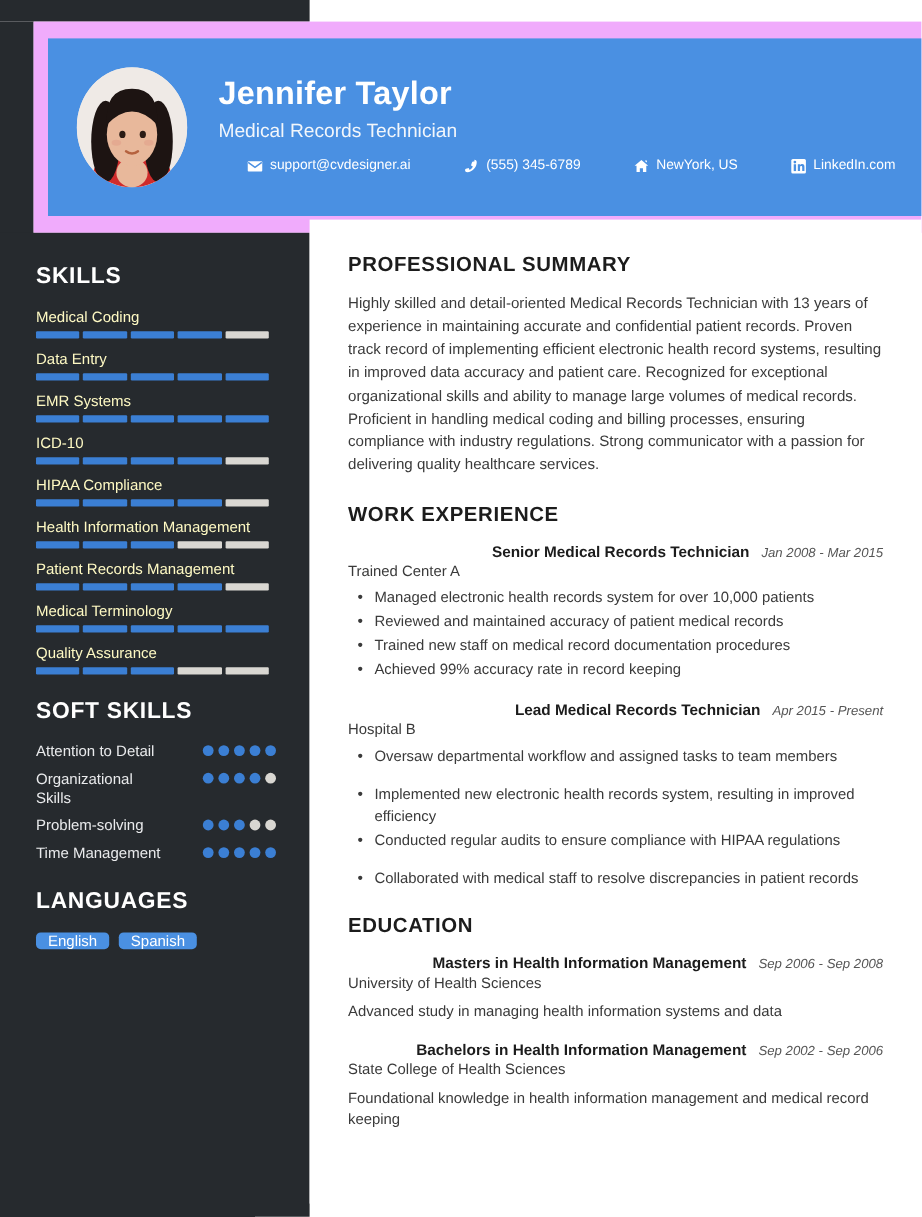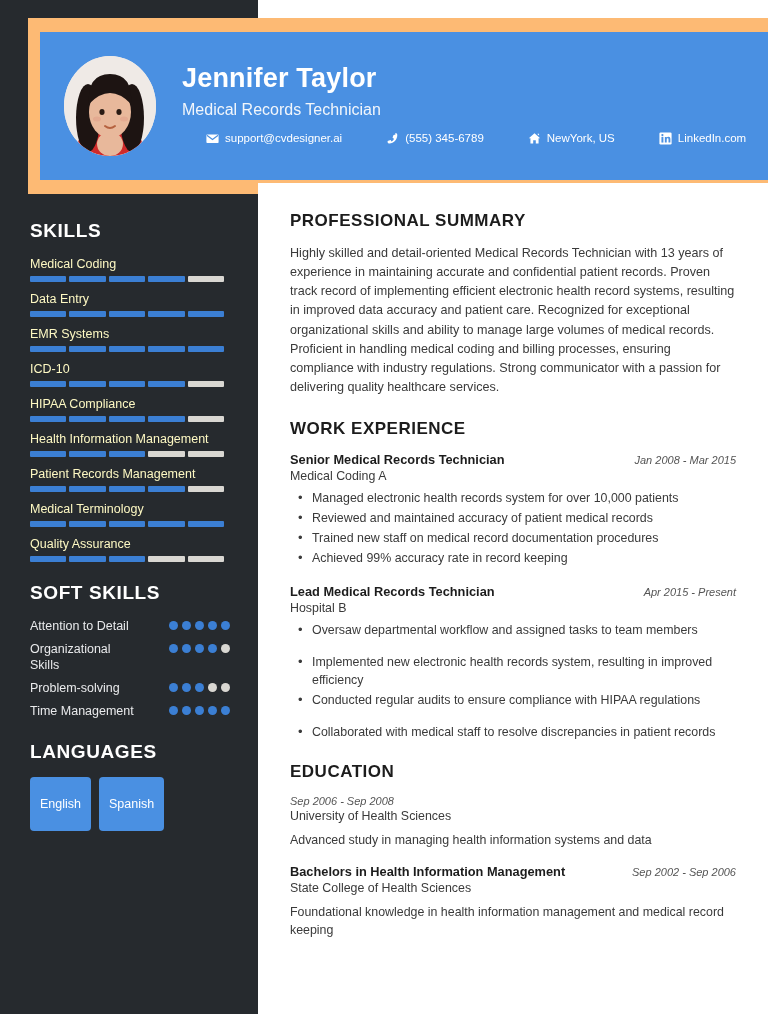--- a/index.html
+++ b/index.html
@@ -31,21 +31,21 @@
     width:258px; height:925px;
     background:#262a2e;
     padding:26px 28px 0 30px;
     color:#ffffff;
   }
 
   
   .header-wrap {
     position:absolute; left:28px; top:18px;
     width:740px; height:176px;
-    background:#fdba74;
+    background:#f0abfc;
     padding:14px 0 14px 12px;
   }
   .header-bar {
     width:728px; height:148px;
     background:#4a90e2;
     display:flex; align-items:center;
     padding-left:24px;
   }
   .avatar {
     width:92px; height:100px;
@@ -98,42 +98,42 @@
     max-width:112px;
   }
   .dots { display:flex; gap:4px; padding-top:3px; flex:0 0 auto; }
   .dot { width:9px; height:9px; border-radius:50%; background:#d9d7d2; }
   .dot.on { background:#3b7fd4; }
 
   .lang-wrap { margin-top:22px; }
   .lang-pills { display:flex; gap:8px; margin-top:2px; }
   .pill {
     background:#4a90e2; color:#ffffff;
-    font-size:12.5px; padding:20px 10px;
+    font-size:12.5px; padding:0 10px;
     border-radius:4px;
   }
 
   
   .main {
     position:absolute; left:258px; top:183px;
     width:510px; height:820px;
     background:#ffffff;
     padding:28px 32px 0 32px;
   }
   .main-h {
     font-size:17px; font-weight:bold; color:#1c1c1c;
     letter-spacing:.5px; margin-bottom:13px;
   }
   .summary {
     font-size:12.6px; color:#3a3a3a; line-height:1.52;
     margin-bottom:22px;
   }
   .entry { margin-bottom:4px; }
   .entry-top {
-    display:flex; justify-content:space-between;
+    display:flex; justify-content:flex-end;
     align-items:baseline; gap:10px;
   }
   .entry-title {
     font-size:12.8px; font-weight:bold; color:#1c1c1c;
   }
   .entry-date {
     font-size:11px; font-style:italic; color:#555555;
     white-space:nowrap; flex:0 0 auto;
   }
   .entry-org {
@@ -385,21 +385,21 @@
     <div class="main-h">PROFESSIONAL SUMMARY</div>
     <div class="summary">Highly skilled and detail-oriented Medical Records Technician with 13 years of experience in maintaining accurate and confidential patient records. Proven track record of implementing efficient electronic health record systems, resulting in improved data accuracy and patient care. Recognized for exceptional organizational skills and ability to manage large volumes of medical records. Proficient in handling medical coding and billing processes, ensuring compliance with industry regulations. Strong communicator with a passion for delivering quality healthcare services.</div>
 
     <div class="main-h">WORK EXPERIENCE</div>
     <div id="experience-list">
         <div class="entry" style="margin-bottom: 16px;">
           <div class="entry-top">
             <div class="entry-title">Senior Medical Records Technician</div>
             <div class="entry-date">Jan 2008 - Mar 2015</div>
           </div>
-          <div class="entry-org">Medical Coding A</div>
+          <div class="entry-org">Trained Center A</div>
           <ul class="bullets">
             <li>Managed electronic health records system for over 10,000 patients</li>
             <li>Reviewed and maintained accuracy of patient medical records</li>
             <li>Trained new staff on medical record documentation procedures</li>
             <li>Achieved 99% accuracy rate in record keeping</li>
           </ul>
         </div>
         <div class="entry" style="margin-bottom: 0px;">
           <div class="entry-top">
             <div class="entry-title">Lead Medical Records Technician</div>
@@ -414,20 +414,21 @@
           </ul>
         </div>
       </div>
 
     <div class="section-gap"></div>
 
     <div class="main-h">EDUCATION</div>
     <div id="education-list">
         <div class="edu-entry">
           <div class="entry-top">
+            <div class="entry-title">Masters in Health Information Management</div>
             <div class="entry-date">Sep 2006 - Sep 2008</div>
           </div>
           <div class="entry-org">University of Health Sciences</div>
           <div class="edu-desc">Advanced study in managing health information systems and data</div>
         </div>
         <div class="edu-entry">
           <div class="entry-top">
             <div class="entry-title">Bachelors in Health Information Management</div>
             <div class="entry-date">Sep 2002 - Sep 2006</div>
           </div>

